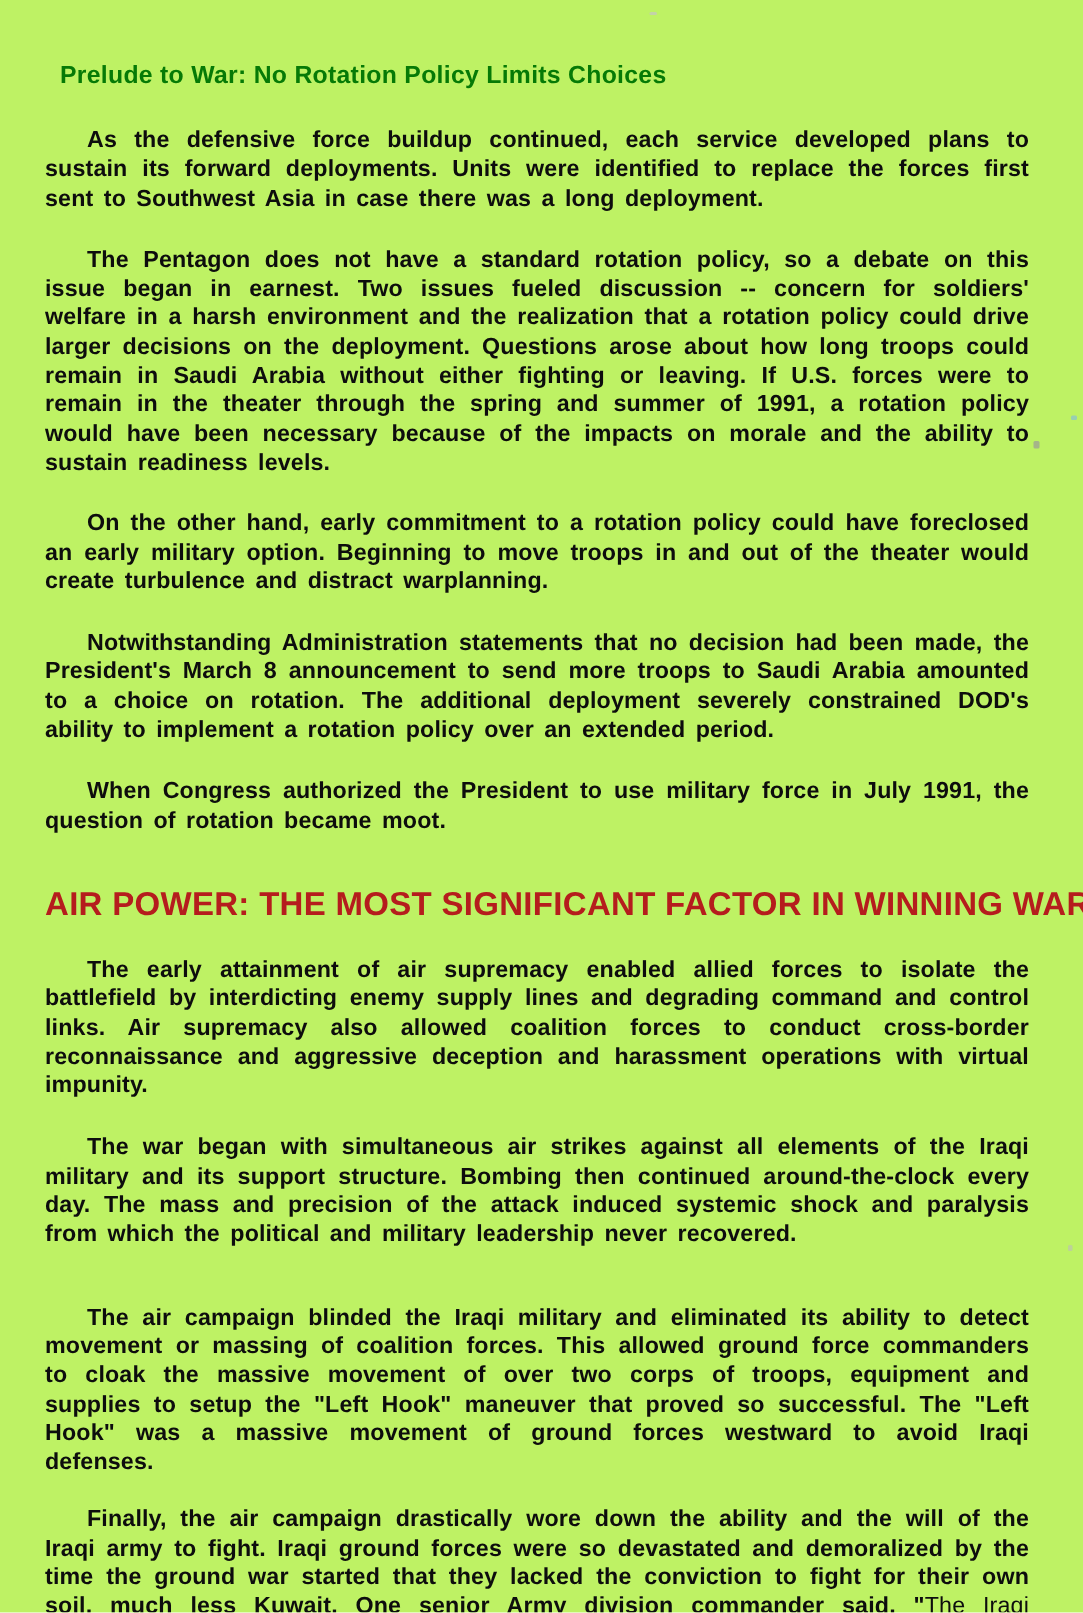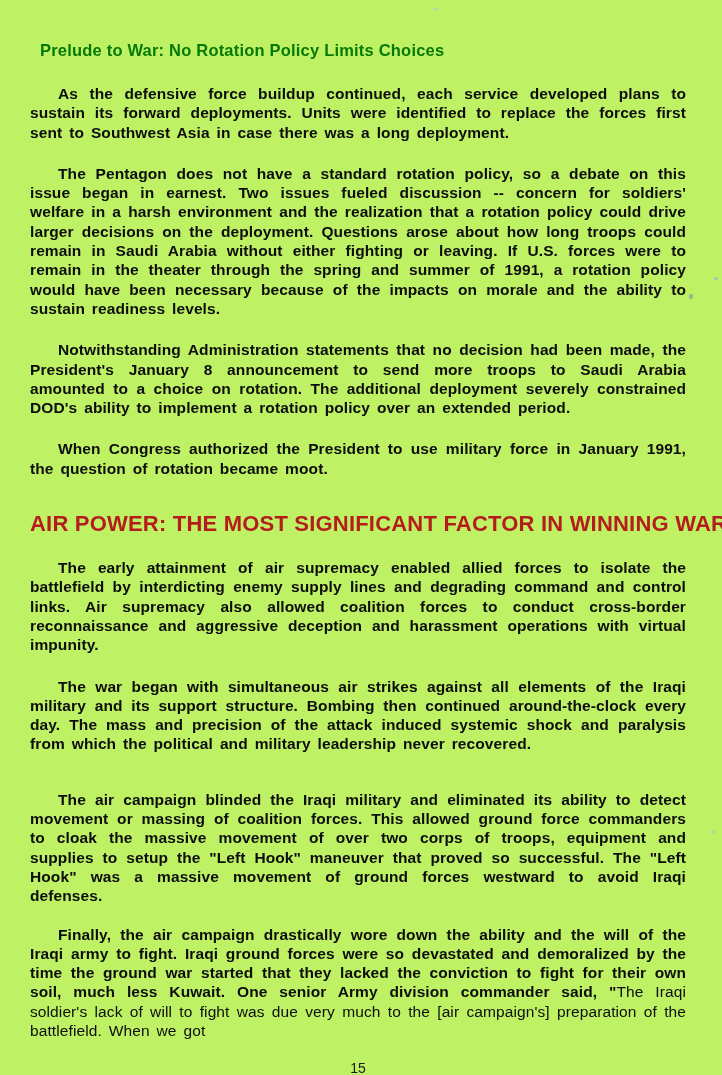--- a/index.html
+++ b/index.html
@@ -71,24 +71,25 @@
 
 <div class="page">
   <div class="content">
 
     <h1 class="h-green">Prelude to War: No Rotation Policy Limits Choices</h1>
 
     <p class="body-p m16">As the defensive force buildup continued, each service developed plans to sustain its forward deployments.  Units were identified to replace the forces first sent to Southwest Asia in case there was a long deployment.</p>
 
     <p class="body-p m22">The Pentagon does not have a standard rotation policy, so a debate on this issue began in earnest. Two issues fueled discussion -- concern for soldiers' welfare in a harsh environment and the realization that a rotation policy could drive larger decisions on the deployment. Questions arose about how long troops could remain in Saudi Arabia without either fighting or leaving. If U.S. forces were to remain in the theater through the spring and summer of 1991, a rotation policy would have been necessary because of the impacts on morale and the ability to sustain readiness levels.</p>
 
+    <p class="body-p">On the other hand, early commitment to a rotation policy could have foreclosed an early military option. Beginning to move troops in and out of the theater would create turbulence and distract warplanning.</p>
 
-    <p class="body-p m22">Notwithstanding Administration statements that no decision had been made, the President's January 8 announcement to send more troops to Saudi Arabia amounted to a choice on rotation. The additional deployment severely constrained DOD's ability to implement a rotation policy over an extended period.</p>
+    <p class="body-p m22">Notwithstanding Administration statements that no decision had been made, the President's March 8 announcement to send more troops to Saudi Arabia amounted to a choice on rotation. The additional deployment severely constrained DOD's ability to implement a rotation policy over an extended period.</p>
 
-    <p class="body-p m22">When Congress authorized the President to use military force in January 1991, the question of rotation became moot.</p>
+    <p class="body-p m22">When Congress authorized the President to use military force in July 1991, the question of rotation became moot.</p>
 
     <h2 class="h-red">AIR POWER: THE MOST SIGNIFICANT FACTOR IN WINNING WAR</h2>
 
     <p class="body-p">The early attainment of air supremacy enabled allied forces to isolate the battlefield by interdicting enemy supply lines and degrading command and control links. Air supremacy also allowed coalition forces to conduct cross-border reconnaissance and aggressive deception and harassment operations with virtual impunity.</p>
 
     <p class="body-p m22">The war began with simultaneous air strikes against all elements of the Iraqi military and its support structure. Bombing then continued around-the-clock every day. The mass and precision of the attack induced systemic shock and paralysis from which the political and military leadership never recovered.</p>
 
     <p class="body-p m20">The air campaign blinded the Iraqi military and eliminated its ability to detect movement or massing of coalition forces. This allowed ground force commanders to cloak the massive movement of over two corps of troops, equipment and supplies to setup the "Left Hook" maneuver that proved so successful. The "Left Hook" was a massive movement of ground forces westward to avoid Iraqi defenses.</p>
 
     <p class="body-p m19"><span>Finally, the air campaign drastically wore down the ability and the will of the Iraqi army to fight. Iraqi ground forces were so devastated and demoralized by the time the ground war started that they lacked the conviction to fight for their own soil, much less Kuwait. One senior Army division commander said, "</span><span class="regular">The Iraqi soldier's lack of will to fight was due very much to the [air campaign's] preparation of the battlefield. When we got</span></p>

